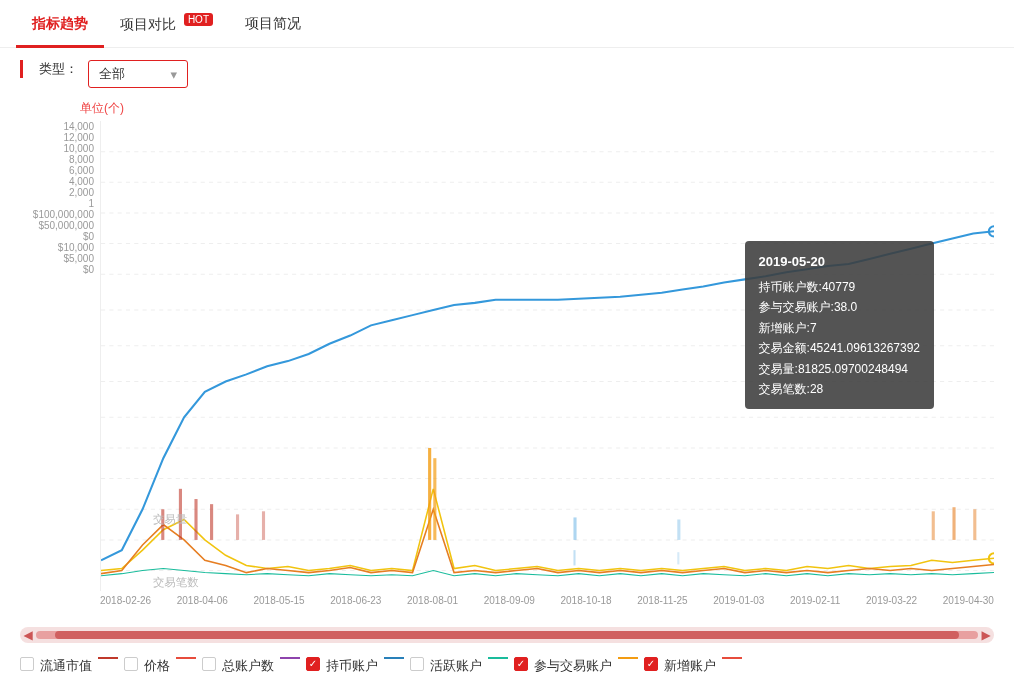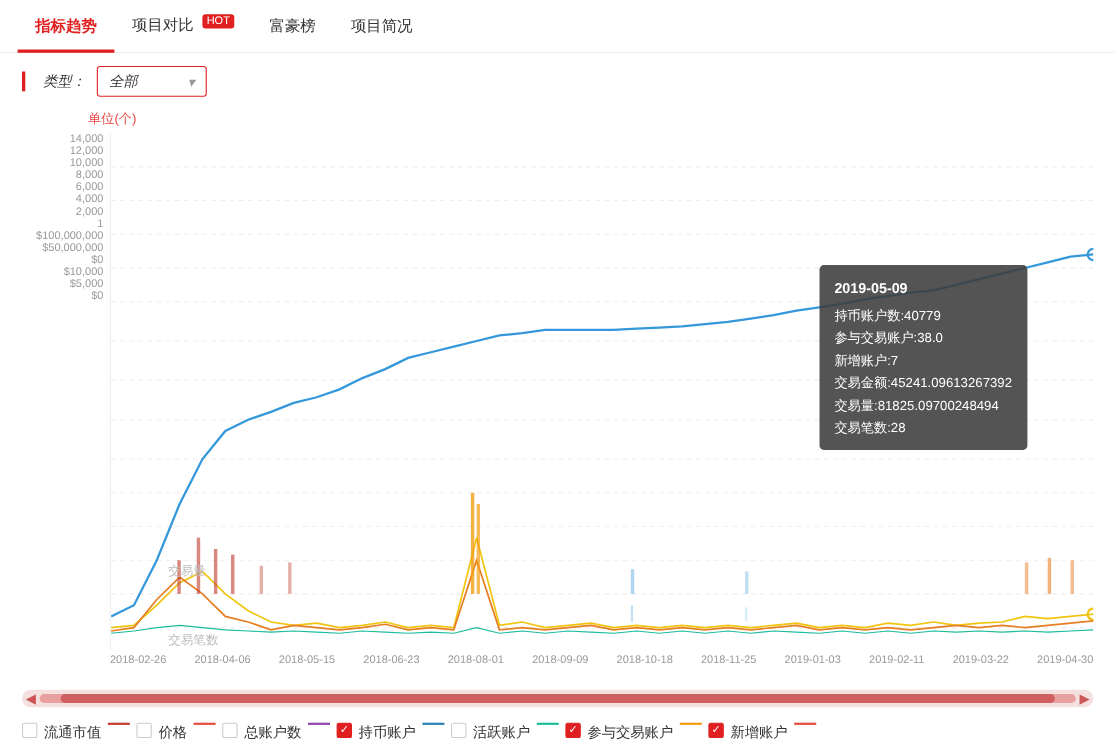--- a/index.html
+++ b/index.html
@@ -4,21 +4,21 @@
   <style>
     * { box-sizing: border-box; margin: 0; padding: 0; }
     body { font-family: 'Microsoft YaHei', Arial, sans-serif; background: #fff; font-size: 13px; color: #333; }
 
     .nav-tabs { display: flex; align-items: center; border-bottom: 1px solid #eee; padding: 0 16px; height: 48px; }
     .nav-tab { padding: 14px 16px; cursor: pointer; color: #333; font-size: 14px; position: relative; }
     .nav-tab.active { color: #e02020; font-weight: bold; }
     .nav-tab.active::after { content: ''; position: absolute; bottom: -1px; left: 0; right: 0; height: 3px; background: #e02020; }
     .nav-tab .badge { background: #e02020; color: #fff; font-size: 10px; padding: 1px 4px; border-radius: 3px; margin-left: 4px; vertical-align: super; }
 
-    .filter-bar { display: flex; align-items: center; padding: 12px 20px; gap: 10px; font-style: italic; }
+    .filter-bar { display: flex; align-items: flex-start; padding: 12px 20px; gap: 10px; }
     .filter-label { font-size: 13px; color: #333; }
     .filter-bar .left-border { width: 3px; height: 18px; background: #e02020; margin-right: 6px; }
     .dropdown-btn { display: flex; align-items: center; justify-content: space-between; border: 1px solid #e02020; border-radius: 3px; padding: 4px 10px; min-width: 100px; cursor: pointer; color: #333; background: #fff; font-size: 13px; gap: 20px; }
     .dropdown-btn .arrow { margin-left: 10px; color: #999; }
 
     .chart-container { padding: 0 20px; position: relative; }
     .chart-title { font-size: 12px; color: #ef4444; margin-bottom: 4px; padding-left: 60px; }
 
     .chart-area { position: relative; width: 100%; height: 500px; background: #fff; }
     .y-axis { position: absolute; left: 0; top: 0; bottom: 30px; width: 80px; display: flex; flex-direction: column; justify-content: flex-start; align-items: flex-end; padding-right: 6px; font-size: 10px; color: #999; }
@@ -44,23 +44,20 @@
 </head>
 <body>
 
 <div class="nav-tabs">
   <div class="nav-tab active">
     <span>指标趋势</span>
   </div>
   <div class="nav-tab">
     <span>项目对比</span>
     <span class="badge">HOT</span>
-  </div>
-  <div class="nav-tab">
-    <span>富豪榜</span>
   </div>
   <div class="nav-tab">
     <span>项目简况</span>
   </div>
 </div>
 
 <div class="filter-bar">
   <div class="left-border"></div>
   <span class="filter-label">类型：</span>
   <div class="dropdown-btn">
@@ -153,21 +150,21 @@
 
         <rect x="455" y="420" width="2" height="15" fill="#3498db" opacity="0.3"></rect>
         <rect x="555" y="422" width="2" height="12" fill="#3498db" opacity="0.2"></rect>
 
         <text x="50" y="393" font-size="11" fill="#bbb">交易量</text>
         <text x="50" y="455" font-size="11" fill="#bbb">交易笔数</text>
       </svg>
 
       
       <div class="tooltip-box" style="right: 60px; top: 120px; position: absolute;">
-        <div class="tooltip-title">2019-05-09</div>
+        <div class="tooltip-title">2019-05-20</div>
         <div>持币账户数:40779</div>
         <div>参与交易账户:38.0</div>
         <div>新增账户:7</div>
         <div>交易金额:45241.09613267392</div>
         <div>交易量:81825.09700248494</div>
         <div>交易笔数:28</div>
       </div>
     </div>
 
     <div class="x-axis">

